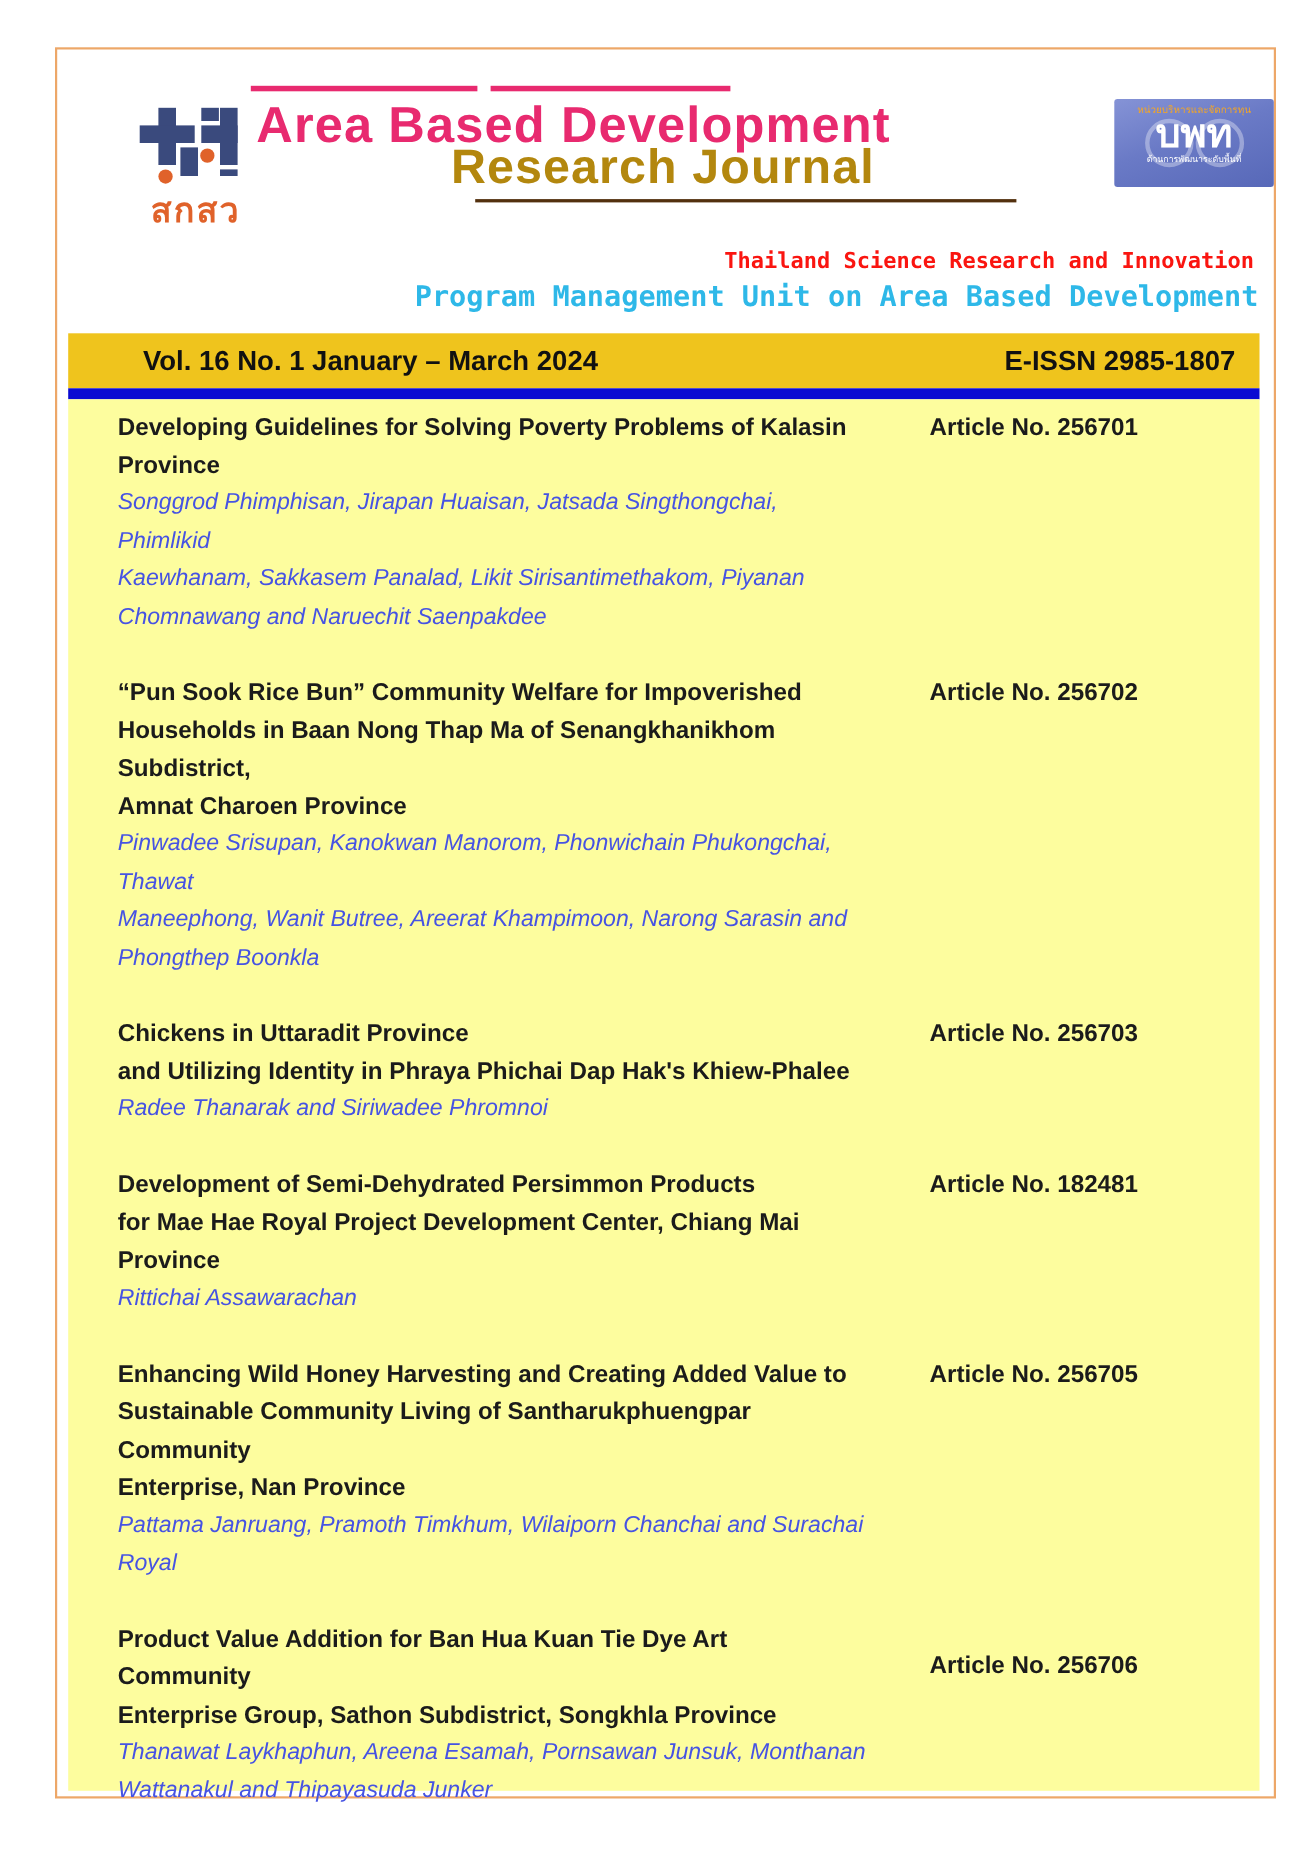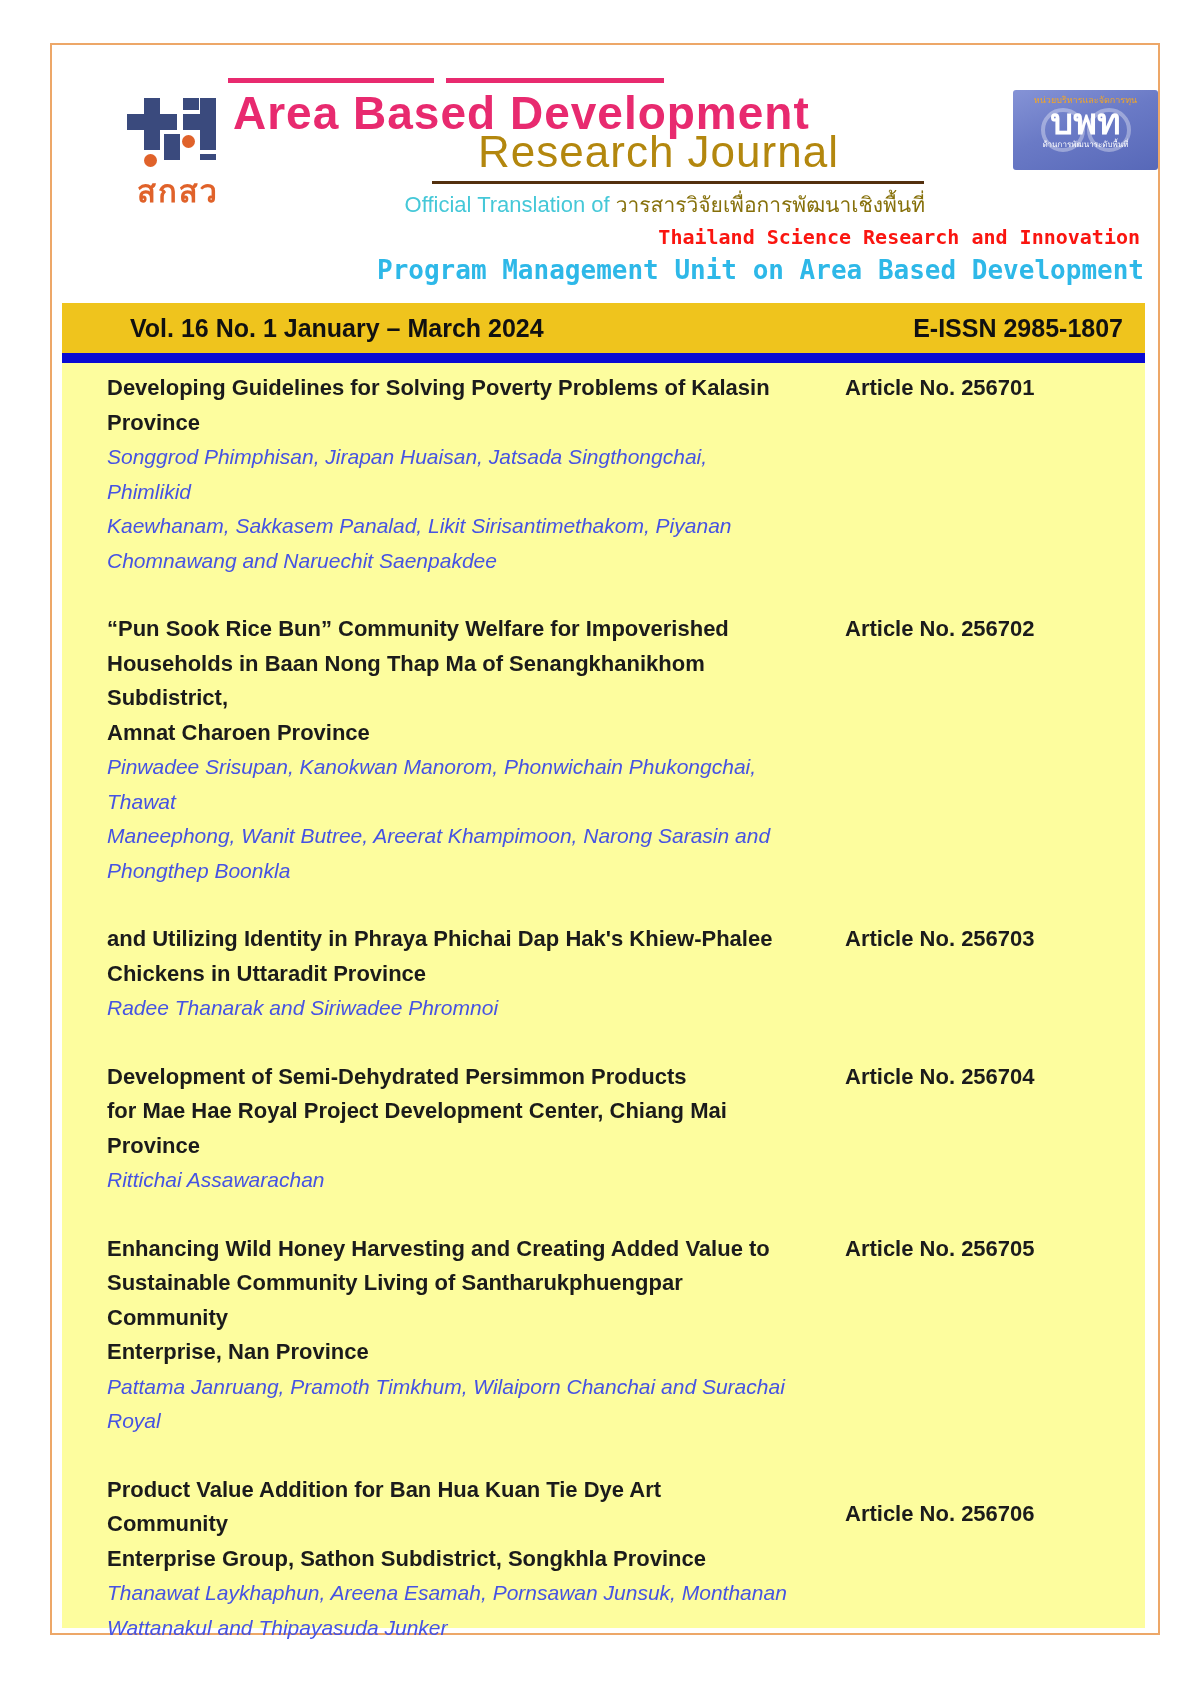--- a/index.html
+++ b/index.html
@@ -23,22 +23,22 @@
   .m-d2{left:24px;top:56px;width:13px;height:13px;}
   .m-sq2{left:80px;top:56px;width:16px;height:6px;}
   .tsri-text{position:absolute;left:0;top:68px;width:120px;text-align:center;
         font-size:31px;font-weight:bold;color:var(--logo_orange,#E0622A);letter-spacing:2px;}
 
   .dash{position:absolute;top:78px;height:5px;background:var(--pink,#E82A6F);}
   .dash1{left:228px;width:206px;}
   .dash2{left:446px;width:218px;}
   .journal-title-1{position:absolute;left:233px;top:86px;width:620px;
         font-size:46px;font-weight:bold;letter-spacing:1px;color:var(--pink,#E82A6F);}
-  .journal-title-2{position:absolute;left:410px;top:127px;width:497px;text-align:center;
-        font-size:44px;font-weight:normal;letter-spacing:1px;color:var(--gold,#B3870E);}
+  .journal-title-2{position:absolute;left:410px;top:127px;width:497px;text-align:left;
+        font-size:44px;font-weight:bold;letter-spacing:1px;color:var(--gold,#B3870E);}
   .title-underline{position:absolute;left:432px;top:181px;width:492px;height:3px;
         background:var(--underline_brown,#53300E);}
   .official-line{position:absolute;left:300px;top:188px;width:625px;text-align:right;}
   .official-prefix{font-size:22px;color:var(--cyan,#45C8D8);}
   .official-thai{font-size:21px;color:var(--olive,#86700A);}
   .org-lines{position:absolute;left:62px;top:225px;width:1082px;text-align:right;
         font-family:"DejaVu Sans Mono",monospace;font-weight:bold;}
   .org-line1{font-size:20px;color:var(--red,#FA1510);padding-right:4px;}
   .org-line2{font-size:26px;color:var(--sky,#2EB8E8);margin-top:6px;}
 
@@ -92,24 +92,20 @@
     </div>
     <div class="tsri-text">สกสว</div>
   </div>
 
   <div class="dash dash1"></div>
   <div class="dash dash2"></div>
   <div class="journal-title-1">Area Based Development</div>
   <div class="journal-title-2">Research Journal</div>
   <div class="title-underline"></div>
 
-  <div class="official-line">
-    <span class="official-prefix">Official Translation of </span>
-    <span class="official-thai">วารสารวิจัยเพื่อการพัฒนาเชิงพื้นที่</span>
-  </div>
 
   <div class="org-lines">
     <div class="org-line1">Thailand Science Research and Innovation</div>
     <div class="org-line2">Program Management Unit on Area Based Development</div>
   </div>
 
   <div class="pmua-logo">
     <div class="pmua-circle pc1"></div>
     <div class="pmua-circle pc2"></div>
     <div class="pmua-top">หน่วยบริหารและจัดการทุน</div>
@@ -151,41 +147,41 @@
             <div>Maneephong, Wanit Butree, Areerat Khampimoon, Narong Sarasin and</div>
             <div>Phongthep Boonkla</div>
           </div>
     </div>
     <div class="article-num">Article No. 256702</div>
   </div>
 
   <div class="article">
     <div class="article-main">
       <div class="article-title">
+            <div>Chickens in Uttaradit Province</div>
             <div>and Utilizing Identity in Phraya Phichai Dap Hak's Khiew-Phalee</div>
-            <div>Chickens in Uttaradit Province</div>
           </div>
       <div class="article-authors">
             <div>Radee Thanarak and Siriwadee Phromnoi</div>
           </div>
     </div>
     <div class="article-num">Article No. 256703</div>
   </div>
 
   <div class="article">
     <div class="article-main">
       <div class="article-title">
             <div>Development of Semi-Dehydrated Persimmon Products</div>
             <div>for Mae Hae Royal Project Development Center, Chiang Mai Province</div>
           </div>
       <div class="article-authors">
             <div>Rittichai Assawarachan</div>
           </div>
     </div>
-    <div class="article-num">Article No. 256704</div>
+    <div class="article-num">Article No. 182481</div>
   </div>
 
   <div class="article">
     <div class="article-main">
       <div class="article-title">
             <div>Enhancing Wild Honey Harvesting and Creating Added Value to</div>
             <div>Sustainable Community Living of Santharukphuengpar Community</div>
             <div>Enterprise, Nan Province</div>
           </div>
       <div class="article-authors">

